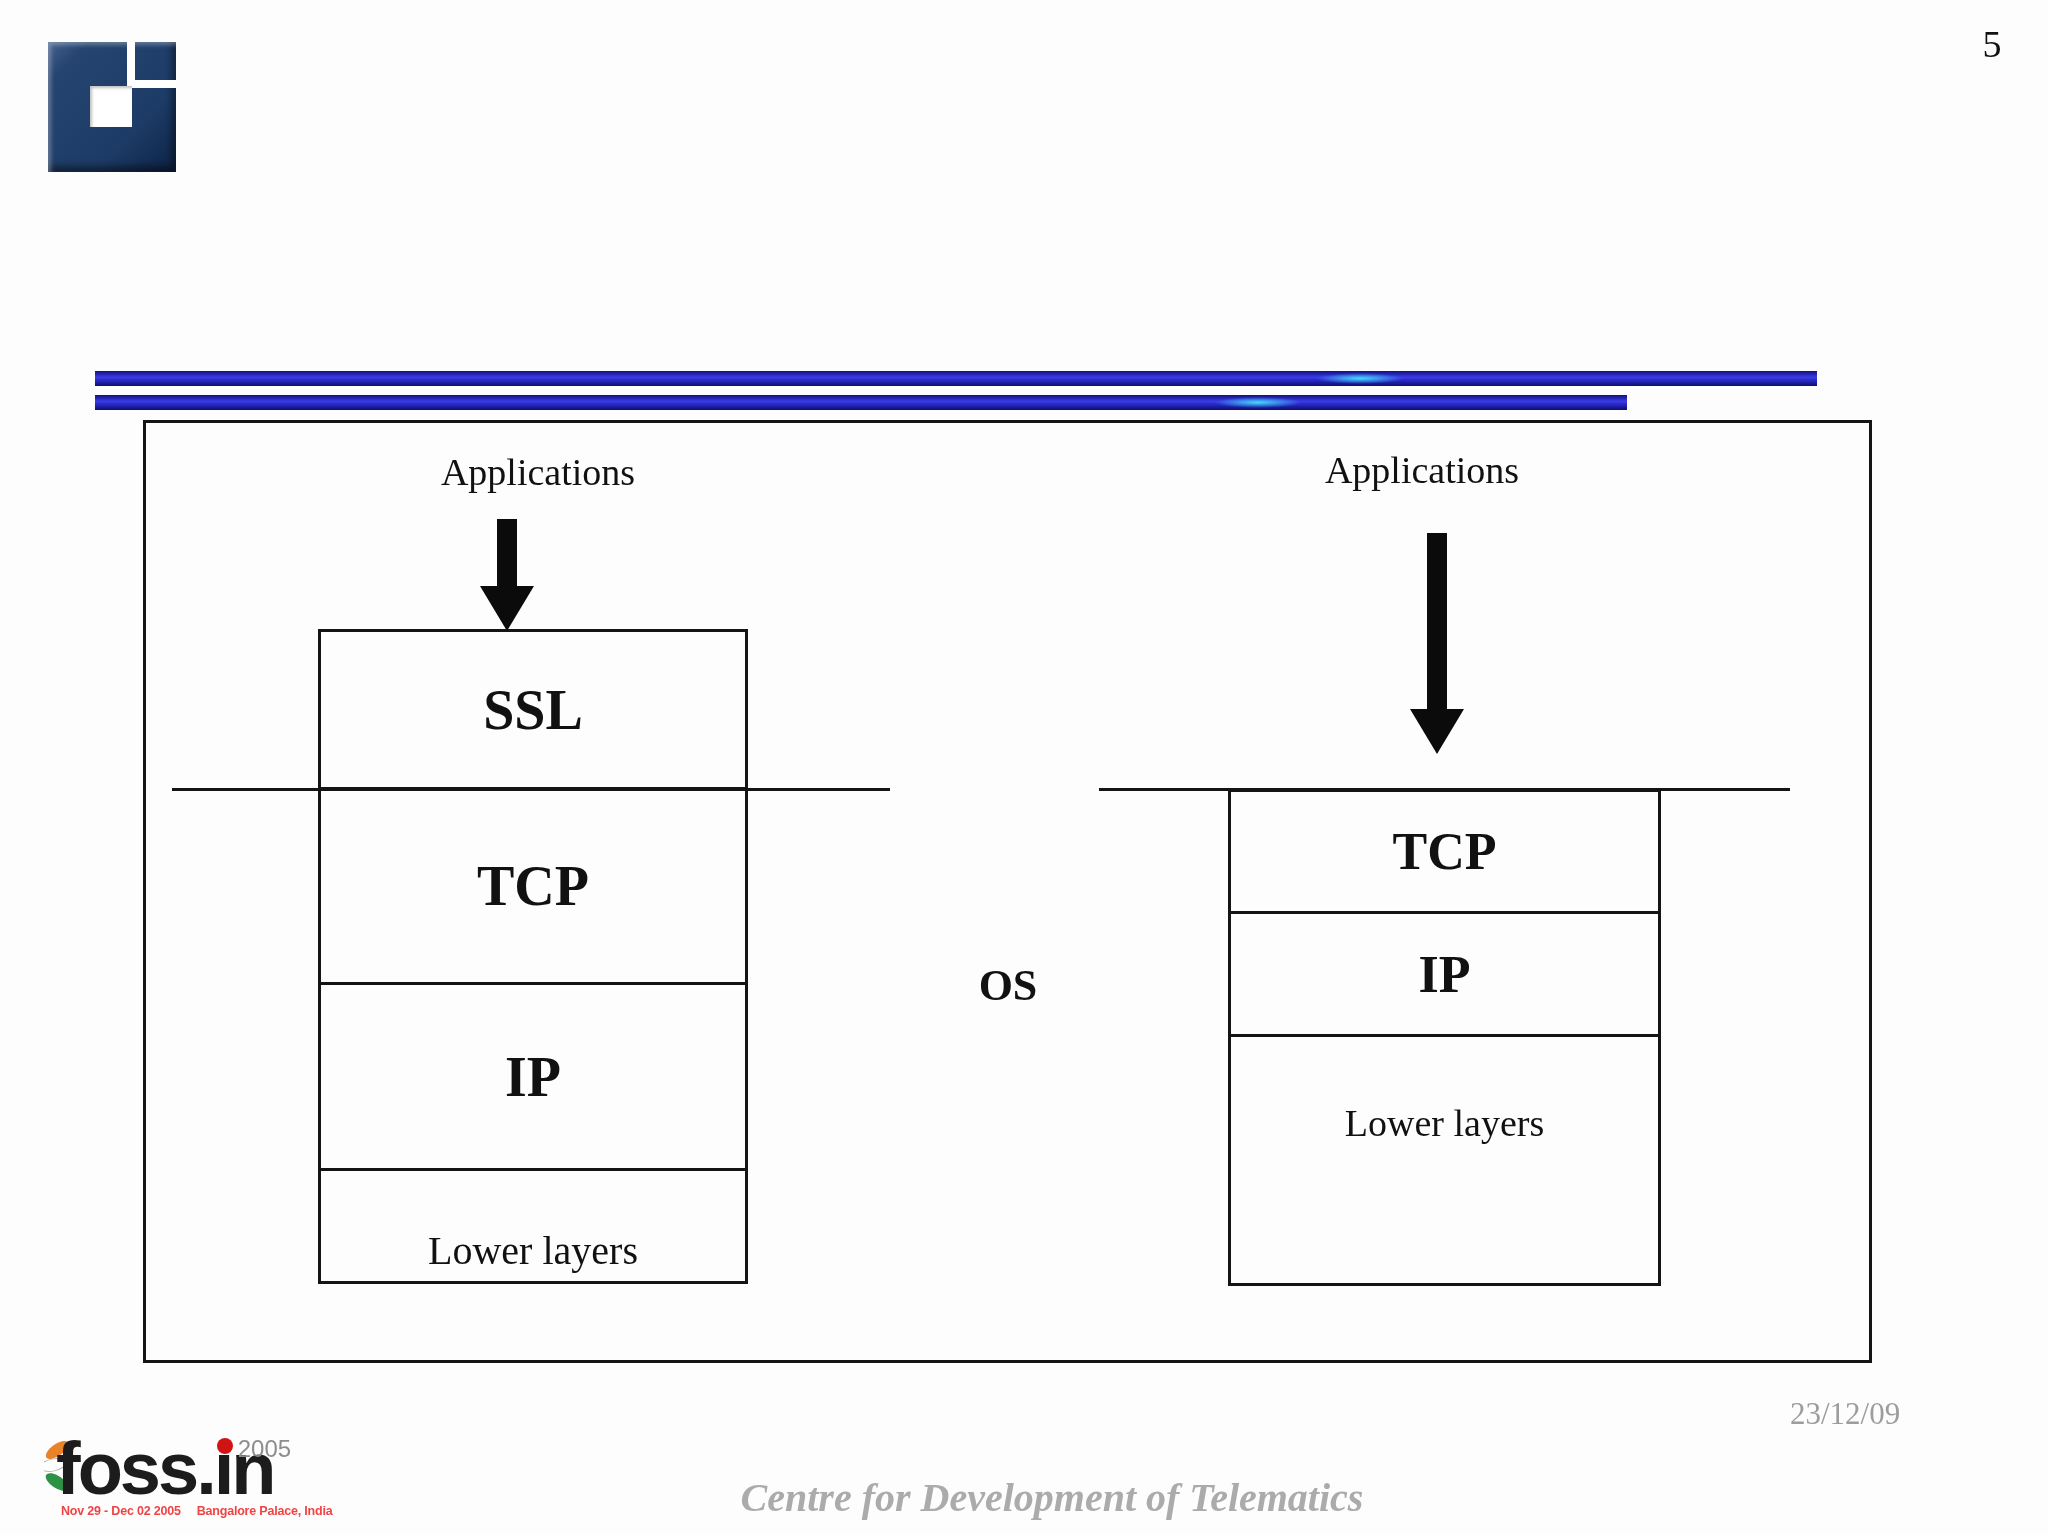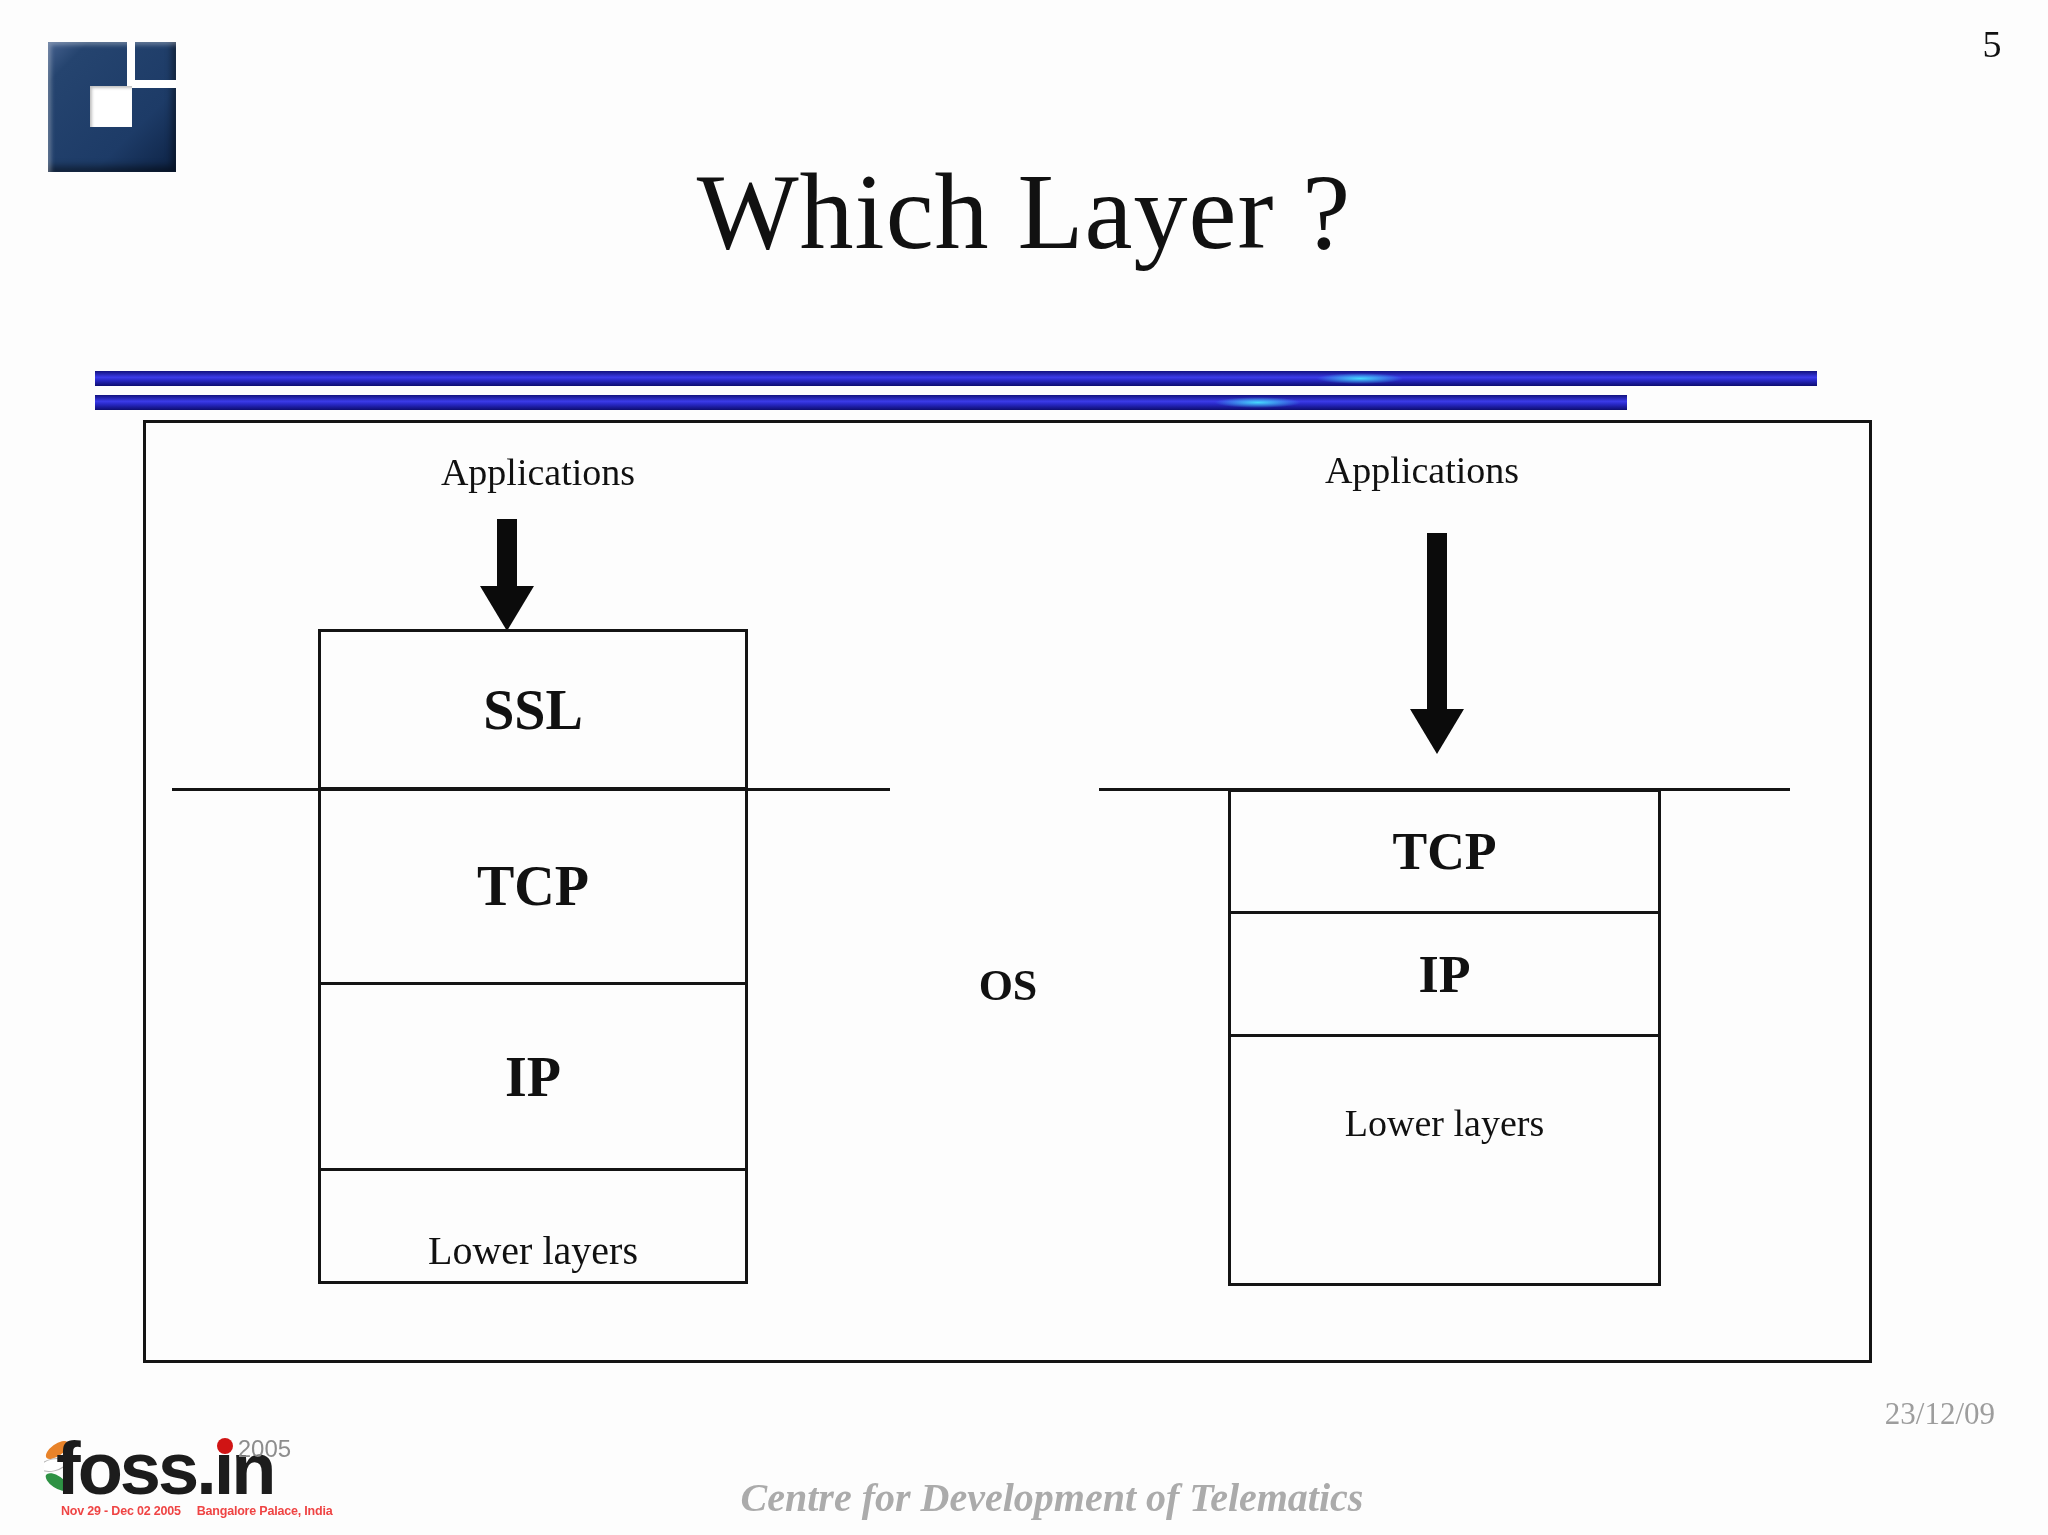--- a/index.html
+++ b/index.html
@@ -74,40 +74,39 @@
   .foss-word{position:absolute; left:12px; top:-6px; font-size:74px; font-weight:bold;
              letter-spacing:-3px; color:#1c1c1c; white-space:nowrap;}
   .foss-i{position:relative;}
   .foss-i .red-dot{position:absolute; left:3px; top:11px; width:16px; height:16px;
                    border-radius:50%; background:#d01414;}
   .foss-i .foss-year{position:absolute; left:24px; top:8px; font-size:24px; font-weight:normal;
                      letter-spacing:0; color:#8d8d8d;}
   .foss-tagline{position:absolute; left:17px; top:72px; font-size:12.5px; font-weight:bold;
                 color:#ef4444; letter-spacing:-0.2px; white-space:nowrap;}
   .foss-tagline .venue{margin-left:16px;}
-  .slide-date{position:absolute; left:1790px; top:1396px; width:205px; text-align:right;
+  .slide-date{position:absolute; left:1790px; top:1396px; width:205px; text-align:left;
               font-size:31px; color:#9d9d9d;}
   .footer-credit{position:absolute; left:0; top:1474px; width:2048px; text-align:center;
                  font-size:40px; font-weight:bold; font-style:italic; color:#ababab;padding-left:28px;}
 </style>
 </head>
 <body>
 
 <div class="slide">
 
   <div class="cdot-logo">
     <div class="cdot-main"></div>
     <div class="cdot-gap-v"></div>
     <div class="cdot-gap-h"></div>
     <div class="cdot-hole"></div>
   </div>
 
   <div class="page-number">5</div>
 
-  <h1 class="title">Which Layer ?</h1>
   <div class="rule rule-1">
       <span class="glint"></span>
     </div>
   <div class="rule rule-2">
       <span class="glint"></span>
     </div>
 
   <div class="frame"></div>
 
   <div class="app-label app-left">Applications</div>

